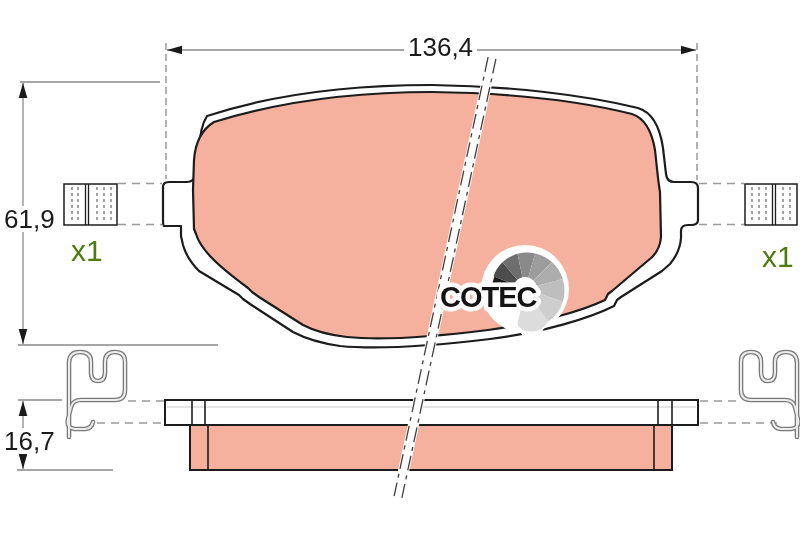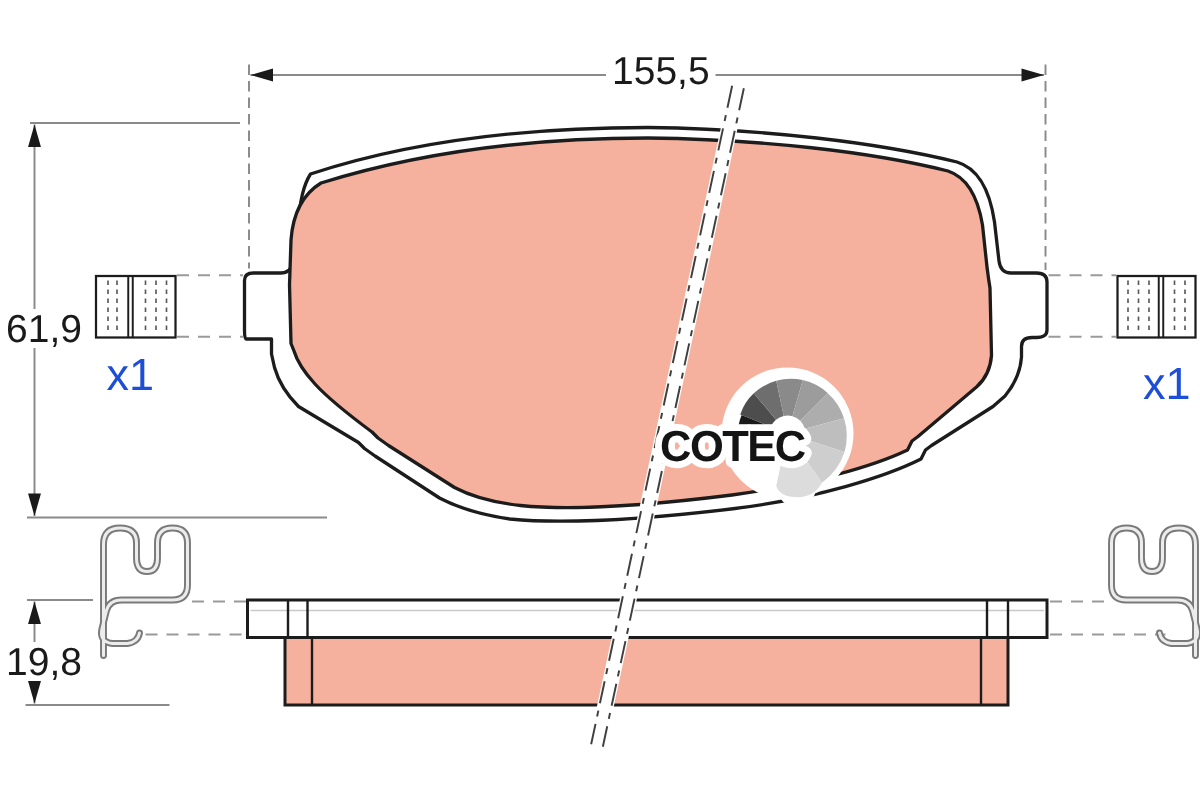--- a/index.html
+++ b/index.html
@@ -6,21 +6,21 @@
   #stage{
     position:relative;width:800px;height:533px;background:#fff;overflow:hidden;
     font-family:"Liberation Sans", sans-serif;
   }
   #stage svg{position:absolute;left:0;top:0;}
   .label{
     position:absolute;color:#1a1a1a;font-size:26px;line-height:1.0;
     background:#fff;padding:0 4px;white-space:nowrap;
   }
   .qty{
-    position:absolute;color:#1d4ed8;font-size:30px;line-height:1.0;background:transparent;
+    position:absolute;color:#4d7c0f;font-size:30px;line-height:1.0;background:transparent;
   }
   
   .outline{fill:#ffffff;stroke:var(--pad-outline,#1c1c1c);stroke-width:2.2;stroke-linejoin:round;}
   .pad{fill:var(--pad-fill,#f5b19d);stroke:var(--pad-outline,#1c1c1c);stroke-width:2.2;stroke-linejoin:round;}
   .padrect{fill:var(--pad-fill,#f5b19d);stroke:var(--pad-outline,#1c1c1c);stroke-width:2;}
   .platerect{fill:#ffffff;stroke:var(--pad-outline,#1c1c1c);stroke-width:2;}
   .blk{stroke:var(--pad-outline,#1c1c1c);}
   .dim{stroke:var(--dim-gray,#8a8a8a);stroke-width:1.3;fill:none;}
   .dimdash{stroke:var(--dim-gray,#8a8a8a);stroke-width:1.3;fill:none;stroke-dasharray:7 4;}
   .conn{stroke:#9a9a9a;stroke-width:1.3;fill:none;stroke-dasharray:8 6;}
@@ -173,19 +173,19 @@
         <path fill="#9c9c9c" d="M 528.3,277.5 L 535.2,253.4 A 37 37 0 0 1 551.9,262.1 L 533.5,280.5 A 12 12 0 0 0 528.3,277.5 Z"></path>
         <path fill="#adadad" d="M 533.5,280.5 L 551.9,262.1 A 38 38 0 0 1 562.7,278.9 L 536.6,285.9 A 12 12 0 0 0 533.5,280.5 Z"></path>
         <path fill="#bebebe" d="M 536.6,285.9 L 562.7,278.9 A 39 39 0 0 1 563,301.4 L 536.4,292.7 A 12 12 0 0 0 536.6,285.9 Z"></path>
         <path fill="#cecece" d="M 536.4,292.7 L 563,301.4 A 40 40 0 0 1 548,321.8 L 531.9,298.8 A 12 12 0 0 0 536.4,292.7 Z"></path>
         <path fill="#dcdcdc" d="M 531.9,298.8 L 548,321.8 Q 543,331 532,331.5 Q 520,331.5 517.5,324 L 522.5,300.7 Q 526,301.5 531.9,298.8 Z"></path>
       </g>
       <text x="440" y="307" font-size="29" font-weight="bold" letter-spacing="-1" fill="#141414" stroke="#ffffff" stroke-width="9" paint-order="stroke" stroke-linejoin="round" font-family="Liberation Sans, sans-serif">COTEC</text>
     </g>
   </svg>
 
-  <div class="label" style="left:404px;top:34px;">155,5</div>
+  <div class="label" style="left:404px;top:34px;">136,4</div>
   <div class="label" style="left:0px;top:206px;">61,9</div>
-  <div class="label" style="left:0px;top:428px;">19,8</div>
+  <div class="label" style="left:0px;top:428px;">16,7</div>
   <div class="qty" style="left:71px;top:236px;">x1</div>
   <div class="qty" style="left:762px;top:242px;">x1</div>
 
 </div>
 
 </body></html>

